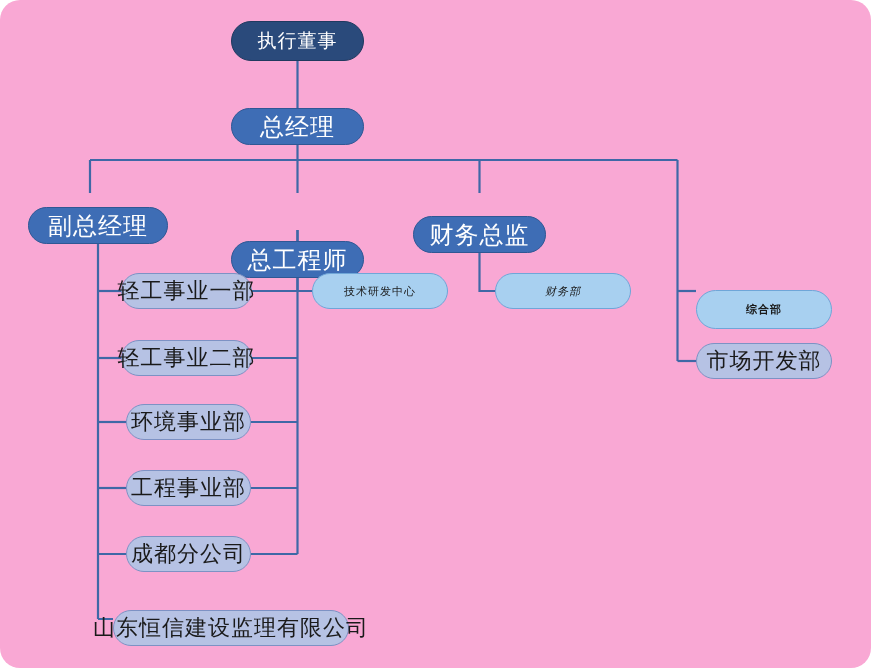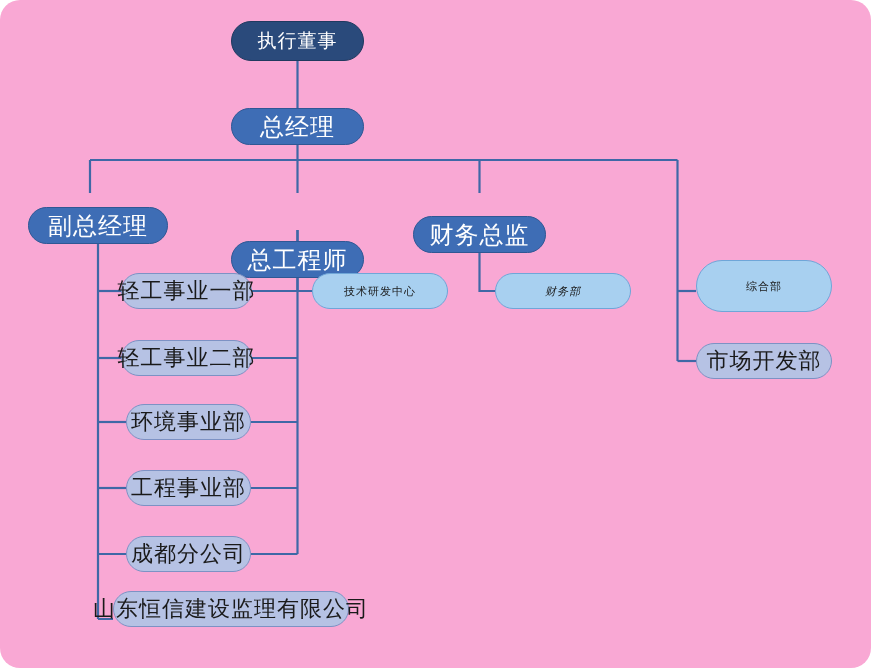--- a/index.html
+++ b/index.html
@@ -135,30 +135,30 @@
     </div>
   <div class="node leafA" style="left:126px; top:404px; width:125px; height:36px;">
       <span>环境事业部</span>
     </div>
   <div class="node leafA" style="left:126px; top:470px; width:125px; height:36px;">
       <span>工程事业部</span>
     </div>
   <div class="node leafA" style="left:126px; top:536px; width:125px; height:36px;">
       <span>成都分公司</span>
     </div>
-  <div class="node leafA" style="left:113px; top:591px; width:236px; height:36px;">
+  <div class="node leafA" style="left:113px; top:610px; width:236px; height:36px;">
       <span>山东恒信建设监理有限公司</span>
     </div>
 
   <div class="node leafB" style="left:312px; top:273px; width:136px; height:36px;">
       <span>技术研发中心</span>
     </div>
   <div class="node leafB" style="left:495px; top:273px; width:136px; height:36px;font-style:italic;">
       <span>财务部</span>
     </div>
-  <div class="node leafB" style="left:696px; top:260px; width:136px; height:52px;">
+  <div class="node leafB" style="left:696px; top:290px; width:136px; height:39px;font-weight:bold;">
       <span>综合部</span>
     </div>
   <div class="node leafA" style="left:696px; top:343px; width:136px; height:36px;">
       <span>市场开发部</span>
     </div>
 
 </div>
 
 </body></html>

